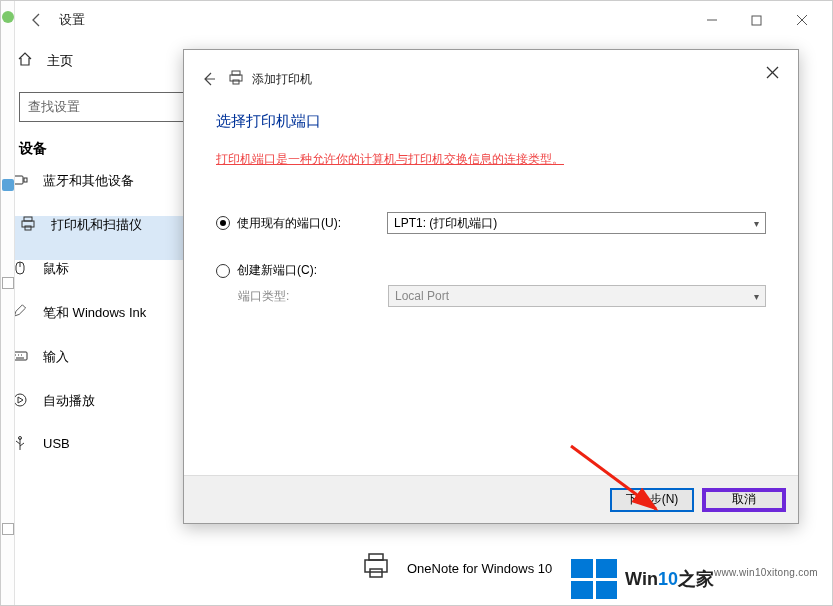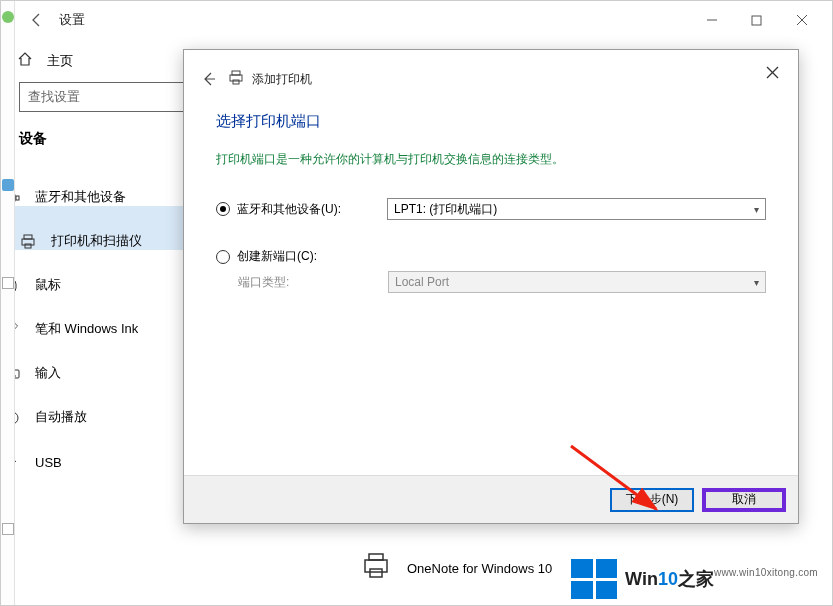--- a/index.html
+++ b/index.html
@@ -5,42 +5,42 @@
 * { box-sizing: border-box; margin: 0; padding: 0; font-family: "Microsoft YaHei", "Segoe UI", sans-serif; }
 body { width: 833px; height: 606px; background: #fff; position: relative; overflow: hidden; font-size: 13px; color: #000; }
 .window { width: 833px; height: 606px; position: relative; border: 1px solid #ccc; }
 .titlebar { height: 38px; display: flex; align-items: center; padding: 0 8px; }
 .tb-back { width: 28px; height: 28px; display: flex; align-items: center; justify-content: center; color: #555; margin-right: 8px; }
 .tb-title { font-size: 13px; color: #222; }
 .win-controls { margin-left: auto; display: flex; gap: 0; }
 .win-btn { width: 45px; height: 30px; display: flex; align-items: center; justify-content: center; color: #555; }
 .sidebar { position: absolute; left: 0; top: 38px; width: 330px; bottom: 0; padding: 12px 0 0 0; }
 .side-pad { padding: 0 18px; }
-.home-row { display: flex; align-items: flex-end; margin-bottom: 12px; margin-left: -2px; }
+.home-row { display: flex; align-items: flex-end; margin-bottom: 22px; margin-left: -2px; }
 .home-icon { width: 18px; margin-right: 12px; }
 .search-box { height: 30px; border: 1px solid #666; width: 300px; display: flex; align-items: center; padding: 0 8px; margin-bottom: 18px; background: #fff; }
 .search-box span { color: #666; font-size: 13px; }
 .cat-header { font-size: 14px; font-weight: 600; margin-bottom: 14px; padding-left: 0px; }
-.nav-item { display: flex; align-items: flex-end; height: 44px; padding: 0 2px; cursor: default; }
+.nav-item { display: flex; align-items: flex-start; height: 44px; padding: 0 10px; cursor: default; }
 .nav-item.active { background: #d9e8f7; border-left: 3px solid #0066cc; padding-left: 15px; }
 .nav-icon { width: 18px; margin-right: 14px; display: flex; align-items: center; justify-content: center; }
 .nav-label { font-size: 13px; }
 .main-content { position: absolute; left: 330px; right: 0; top: 70px; bottom: 0; padding: 10px 30px; }
 .printer-row { display: flex; align-items: center; margin-top: 470px; }
 .printer-icon { width: 34px; height: 34px; margin-right: 12px; }
 
 .dialog { position: absolute; left: 182px; top: 48px; width: 616px; height: 475px; background: #fff; border: 1px solid #9a9a9a; box-shadow: 0 4px 16px rgba(0,0,0,0.25); z-index: 10; }
 .dlg-close { position: absolute; right: 10px; top: 10px; width: 32px; height: 24px; display: flex; align-items: center; justify-content: center; font-size: 15px; color: #333; }
 .dlg-head { display: flex; align-items: center; padding: 18px 14px 0 14px; }
 .dlg-back { width: 22px; height: 22px; display: flex; align-items: center; justify-content: center; color: #444; margin-right: 8px; }
 .dlg-printer-ico { margin-right: 8px; }
 .dlg-head-title { font-size: 12px; color: #222; }
 .dlg-body { padding: 22px 32px 0 32px; }
 .dlg-h1 { color: #003399; font-size: 15px; margin-bottom: 20px; }
-.dlg-desc { font-size: 12px; color: #15803d; margin-bottom: 30px; }
+.dlg-desc { font-size: 12px; color: #ef4444; margin-bottom: 44px; text-decoration: underline; }
 .radio-row { display: flex; align-items: center; margin-bottom: 28px; }
 .radio { width: 14px; height: 14px; border: 1px solid #333; border-radius: 50%; margin-right: 7px; display: flex; align-items: center; justify-content: center; flex-shrink: 0; }
 .radio.checked::after { content: ""; width: 6px; height: 6px; background: #000; border-radius: 50%; }
 .radio-label { font-size: 12px; margin-right: 30px; min-width: 120px; }
 .combo { flex: 1; height: 22px; border: 1px solid #888; background: #fff; display: flex; align-items: center; padding: 0 6px; font-size: 12px; position: relative; }
 .combo.disabled { background: #f2f2f2; color: #888; border-color: #bbb; }
 .combo-arrow { margin-left: auto; font-size: 10px; color: #555; }
 .sub-row { display: flex; align-items: center; margin-top: -12px; margin-bottom: 24px; padding-left: 22px; }
 .sub-label { font-size: 12px; color: #888; min-width: 120px; margin-right: 30px; }
 .dlg-foot { position: absolute; bottom: 0; left: 0; right: 0; height: 48px; background: #f0f0f0; border-top: 1px solid #ddd; display: flex; align-items: center; justify-content: flex-end; padding: 0 12px; gap: 8px; }
@@ -214,21 +214,21 @@
           </svg>
       </span>
       <span class="dlg-head-title">添加打印机</span>
     </div>
     <div class="dlg-body">
       <div class="dlg-h1">选择打印机端口</div>
       <div class="dlg-desc">打印机端口是一种允许你的计算机与打印机交换信息的连接类型。</div>
 
       <div class="radio-row">
         <span class="radio checked"></span>
-        <span class="radio-label">蓝牙和其他设备(U):</span>
+        <span class="radio-label">使用现有的端口(U):</span>
         <div class="combo">
           <span>LPT1: (打印机端口)</span>
           <span class="combo-arrow">▾</span>
         </div>
       </div>
 
       <div class="radio-row" style="margin-bottom:18px;">
         <span class="radio"></span>
         <span class="radio-label">创建新端口(C):</span>
       </div>

